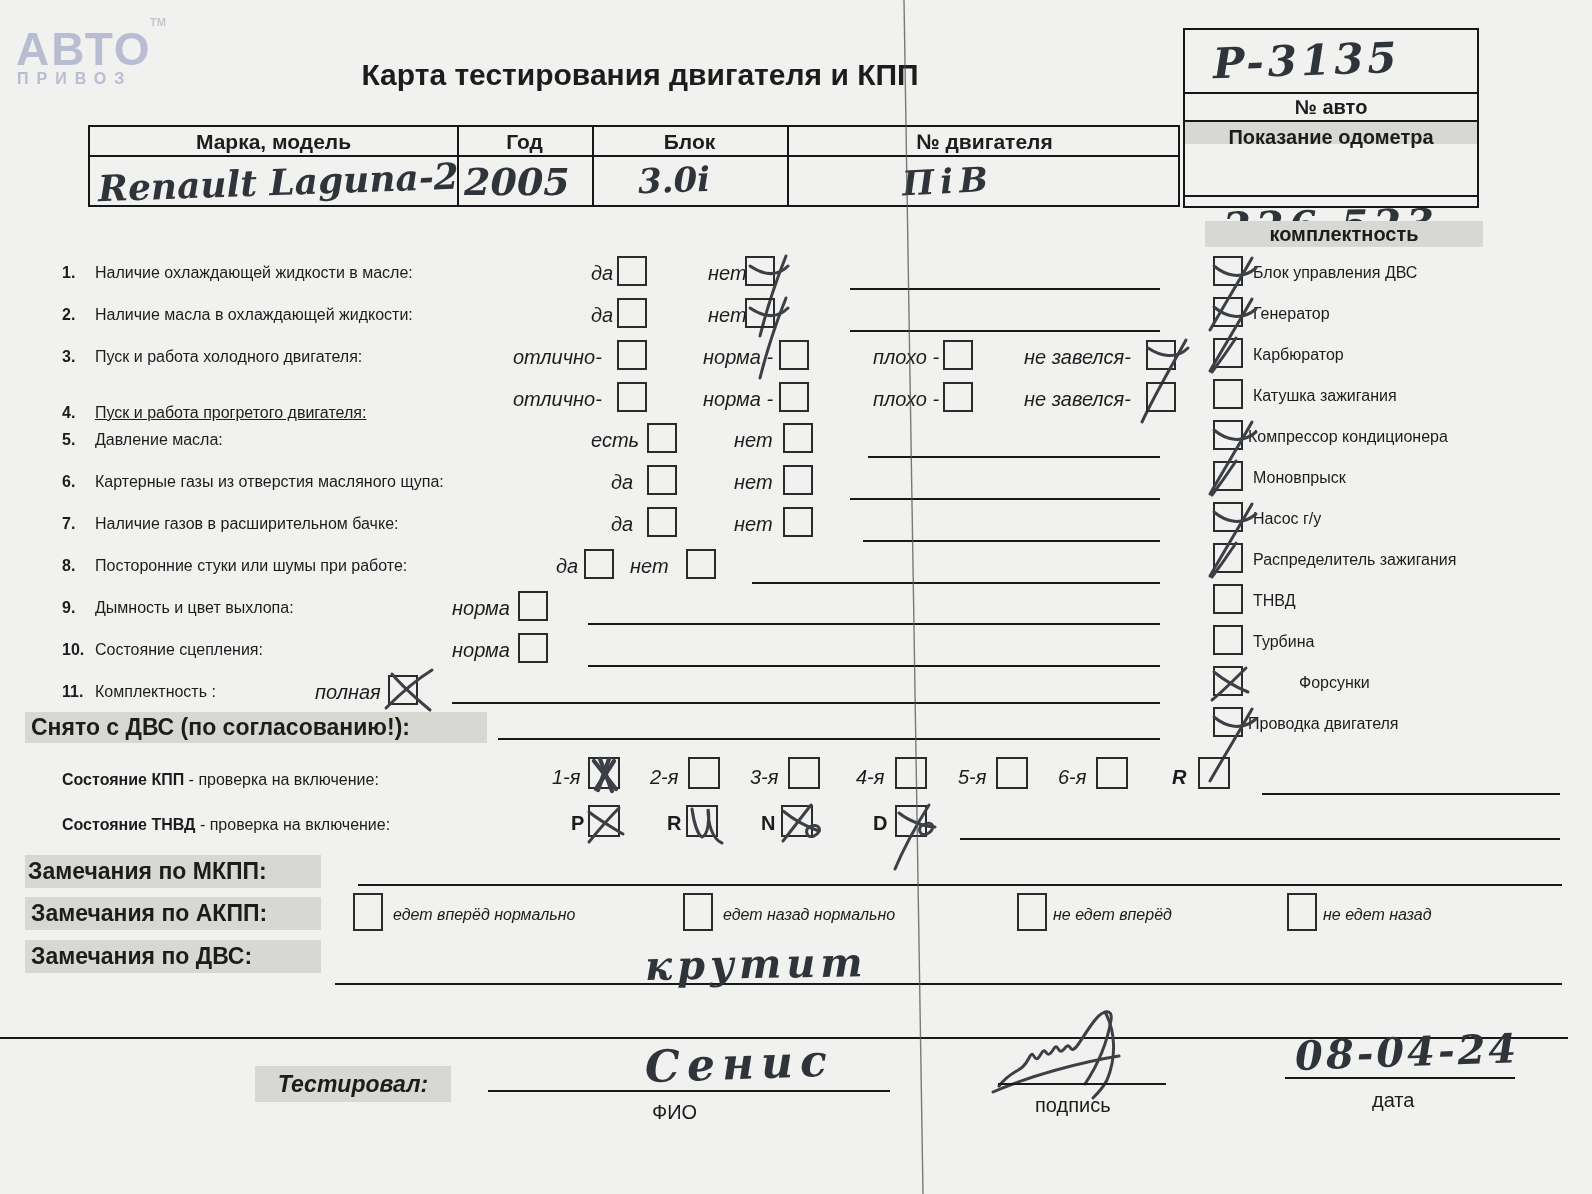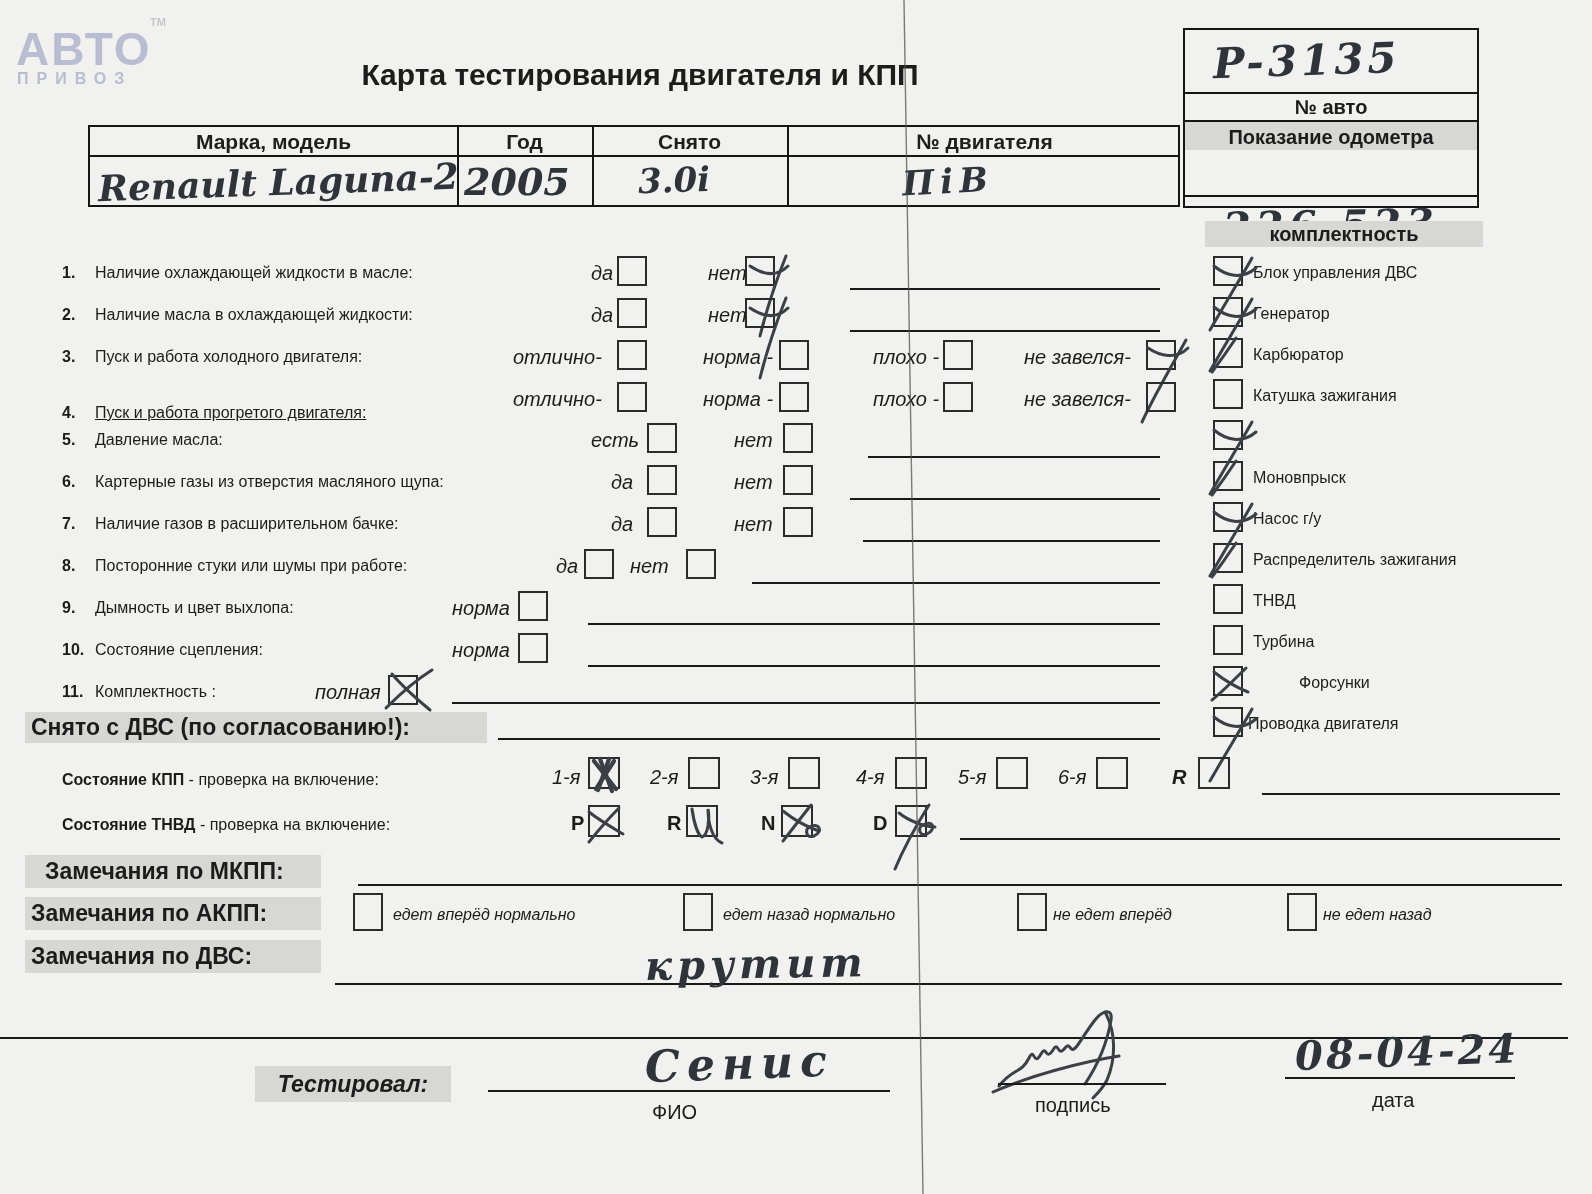--- a/index.html
+++ b/index.html
@@ -35,52 +35,53 @@
   <div class="abs tm" style="left:150px;top:16px;">TM</div>
   <div class="abs logo2" style="left:17px;top:70px;">ПРИВОЗ</div>
 
   <div class="abs pr b" style="left:240px;top:58px;width:800px;text-align:center;font-size:30px;">Карта тестирования двигателя  и КПП</div>
 
   <div class="abs" style="left:1183px;top:28px;width:296px;height:180px;border:2.5px solid #161616;box-sizing:border-box;">
     <div class="abs" style="left:0;top:0;width:100%;height:62px;">
       <div class="hw" style="left:28px;top:6px;font-size:42px;letter-spacing:4px;transform:rotate(-2deg);">P-3135</div>
     </div>
     <div class="abs pr b" style="left:0;top:62px;width:100%;height:26px;border-top:2px solid #161616;text-align:center;font-size:20px;line-height:26px;box-sizing:border-box;">№ авто</div>
-    <div class="abs pr b gray" style="left:0;top:90px;width:100%;height:30px;border-top:2.5px solid #161616;text-align:center;font-size:20px;line-height:30px;box-sizing:border-box;">Показание одометра</div>
+    <div class="abs pr b gray" style="left:0;top:90px;width:100%;height:24px;border-top:2.5px solid #161616;text-align:center;font-size:20px;line-height:30px;box-sizing:border-box;">Показание одометра</div>
     <div class="abs" style="left:0;top:120px;width:100%;height:55px;border-top:2px solid #161616;box-sizing:border-box;margin-top:45px;">
       <div class="hw" style="left:38px;top:4px;font-size:40px;letter-spacing:5px;transform:rotate(-1deg);">226 523</div>
     </div>
   </div>
 
   <div class="abs" style="left:88px;top:125px;width:1092px;height:82px;border:2.5px solid #161616;box-sizing:border-box;">
     <div class="abs" style="left:0;top:28px;width:100%;height:0;border-bottom:2.5px solid #161616;"></div>
     <div class="abs" style="left:367px;top:0;width:0;height:100%;border-left:2px solid #161616;"></div>
     <div class="abs" style="left:502px;top:0;width:0;height:100%;border-left:2px solid #161616;"></div>
     <div class="abs" style="left:697px;top:0;width:0;height:100%;border-left:2px solid #161616;"></div>
     <div class="hcell" style="left:0;top:1px;width:367px;">Марка, модель</div>
     <div class="hcell" style="left:367px;top:1px;width:135px;">Год</div>
-    <div class="hcell" style="left:502px;top:1px;width:195px;">Снято</div>
+    <div class="hcell" style="left:502px;top:1px;width:195px;">Блок</div>
     <div class="hcell" style="left:697px;top:1px;width:395px;">№ двигателя</div>
     <div class="hw" style="left:8px;top:34px;font-size:36px;transform:rotate(-2deg);">Renault Laguna-2</div>
     <div class="hw" style="left:374px;top:32px;font-size:38px;">2005</div>
     <div class="hw" style="left:548px;top:33px;font-size:34px;transform:rotate(-2deg);">3.0i</div>
     <div class="hw" style="left:812px;top:34px;font-size:34px;letter-spacing:6px;transform:rotate(-3deg);">ПiB</div>
   </div>
 
   <div class="abs pr b gray" style="left:1205px;top:221px;width:278px;height:26px;text-align:center;font-size:20px;line-height:26px;">комплектность</div>
 
   <div class="cb" style="left:1213px;top:256px;"></div>
   <div class="abs pr t21" style="left:1253px;top:258px;">Блок управления ДВС</div>
   <div class="cb" style="left:1213px;top:297px;"></div>
   <div class="abs pr t21" style="left:1253px;top:299px;">Генератор</div>
   <div class="cb" style="left:1213px;top:338px;"></div>
   <div class="abs pr t21" style="left:1253px;top:340px;">Карбюратор</div>
   <div class="cb" style="left:1213px;top:379px;"></div>
   <div class="abs pr t21" style="left:1253px;top:381px;">Катушка зажигания</div>
   <div class="cb" style="left:1213px;top:420px;"></div>
+  <div class="abs pr t21" style="left:1248px;top:422px;">Компрессор кондиционера</div>
   <div class="cb" style="left:1213px;top:461px;"></div>
   <div class="abs pr t21" style="left:1253px;top:463px;">Моновпрыск</div>
   <div class="cb" style="left:1213px;top:502px;"></div>
   <div class="abs pr t21" style="left:1253px;top:504px;">Насос г/у</div>
   <div class="cb" style="left:1213px;top:543px;"></div>
   <div class="abs pr t21" style="left:1253px;top:545px;">Распределитель зажигания</div>
   <div class="cb" style="left:1213px;top:584px;"></div>
   <div class="abs pr t21" style="left:1253px;top:586px;">ТНВД</div>
   <div class="cb" style="left:1213px;top:625px;"></div>
   <div class="abs pr t21" style="left:1253px;top:627px;">Турбина</div>
@@ -263,21 +264,21 @@
     </svg>
   <div class="abs pr b t20" style="left:873px;top:808px;">D</div>
   <div class="cb cb32" style="left:895px;top:805px;"></div>
   <svg class="mk" style="left:887px;top:797px;" width="54" height="76" viewBox="0 0 54 76">
       <path d="M12 16 C22 24 38 30 48 30"></path>
       <path d="M42 8 C32 24 18 48 8 72"></path>
       <path d="M36 28 C46 22 50 32 40 37 C32 40 31 31 35 28"></path>
     </svg>
   <div class="uline" style="left:960px;top:838px;width:600px;"></div>
 
-  <div class="abs pr b gray" style="left:25px;top:855px;width:296px;height:33px;font-size:23px;line-height:33px;padding-left:20px;box-sizing:border-box;">Замечания по МКПП:</div>
+  <div class="abs pr b gray" style="left:25px;top:855px;width:296px;height:33px;font-size:23px;line-height:33px;padding-left:3px;box-sizing:border-box;">Замечания по МКПП:</div>
   <div class="uline" style="left:358px;top:884px;width:1204px;"></div>
 
   <div class="abs pr b gray" style="left:25px;top:897px;width:296px;height:33px;font-size:23px;line-height:33px;padding-left:6px;box-sizing:border-box;">Замечания по АКПП:</div>
   <div class="cb cbr" style="left:353px;top:893px;"></div>
   <div class="abs pr it t21" style="left:393px;top:900px;">едет вперёд нормально</div>
   <div class="cb cbr" style="left:683px;top:893px;"></div>
   <div class="abs pr it t21" style="left:723px;top:900px;">едет назад нормально</div>
   <div class="cb cbr" style="left:1017px;top:893px;"></div>
   <div class="abs pr it t21" style="left:1053px;top:900px;">не едет вперёд</div>
   <div class="cb cbr" style="left:1287px;top:893px;"></div>

